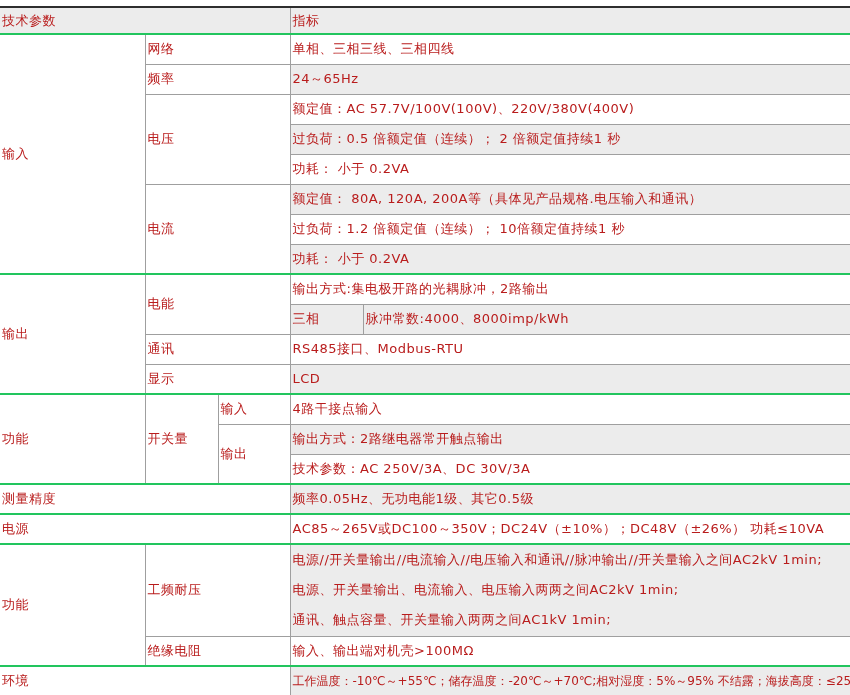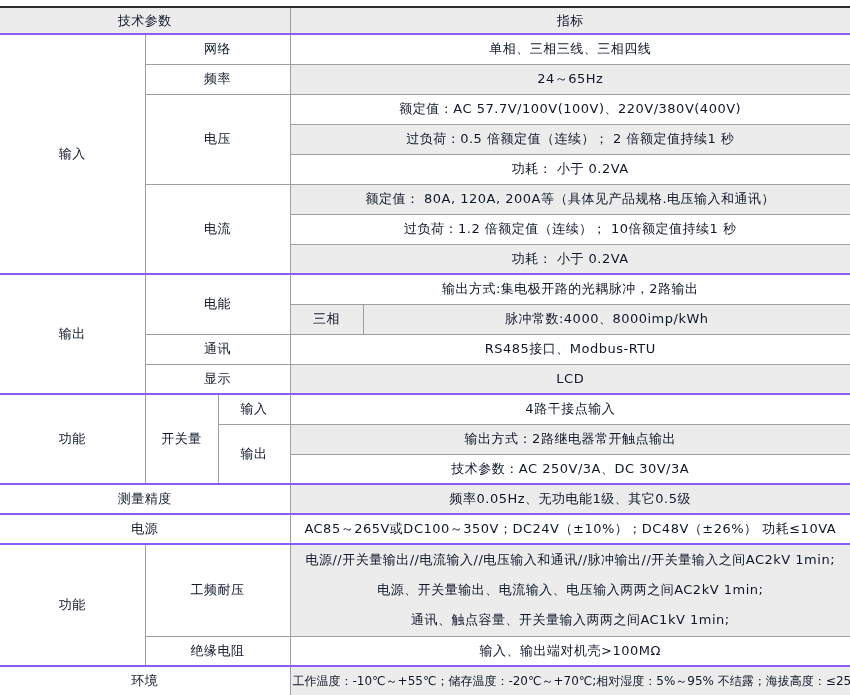--- a/index.html
+++ b/index.html
@@ -8,34 +8,34 @@
   table.spec {
     width:850px;
     border-collapse:collapse;
     table-layout:fixed;
     border-top:2px solid #2e2e2e;
     border-bottom:2px solid #2e2e2e;
   }
   td {
     border:1px solid #9f9f9f;
     font-size:13px;
-    color:#0f172a;
-    text-align:center;
+    color:#b91c1c;
+    text-align:left;
     vertical-align:middle;
     padding:0 2px;
     overflow:hidden;
     white-space:nowrap;
     letter-spacing:0.5px;
   }
   td:first-child { border-left:none; }
   td:last-child  { border-right:none; }
   tr { height:30px; }
   tr.hdr { height:27px; }
   tr.tall { height:92px; }
-  tr.gsep td { border-top:2px solid #8b5cf6; }
+  tr.gsep td { border-top:2px solid #22c55e; }
   .g { background:#ececec; }
   .small { font-size:12px; letter-spacing:0; }
   .lines div { line-height:30px; }
 </style>
 </head>
 <body>
 
 <div class="wrap">
 <table class="spec">
   <colgroup>

